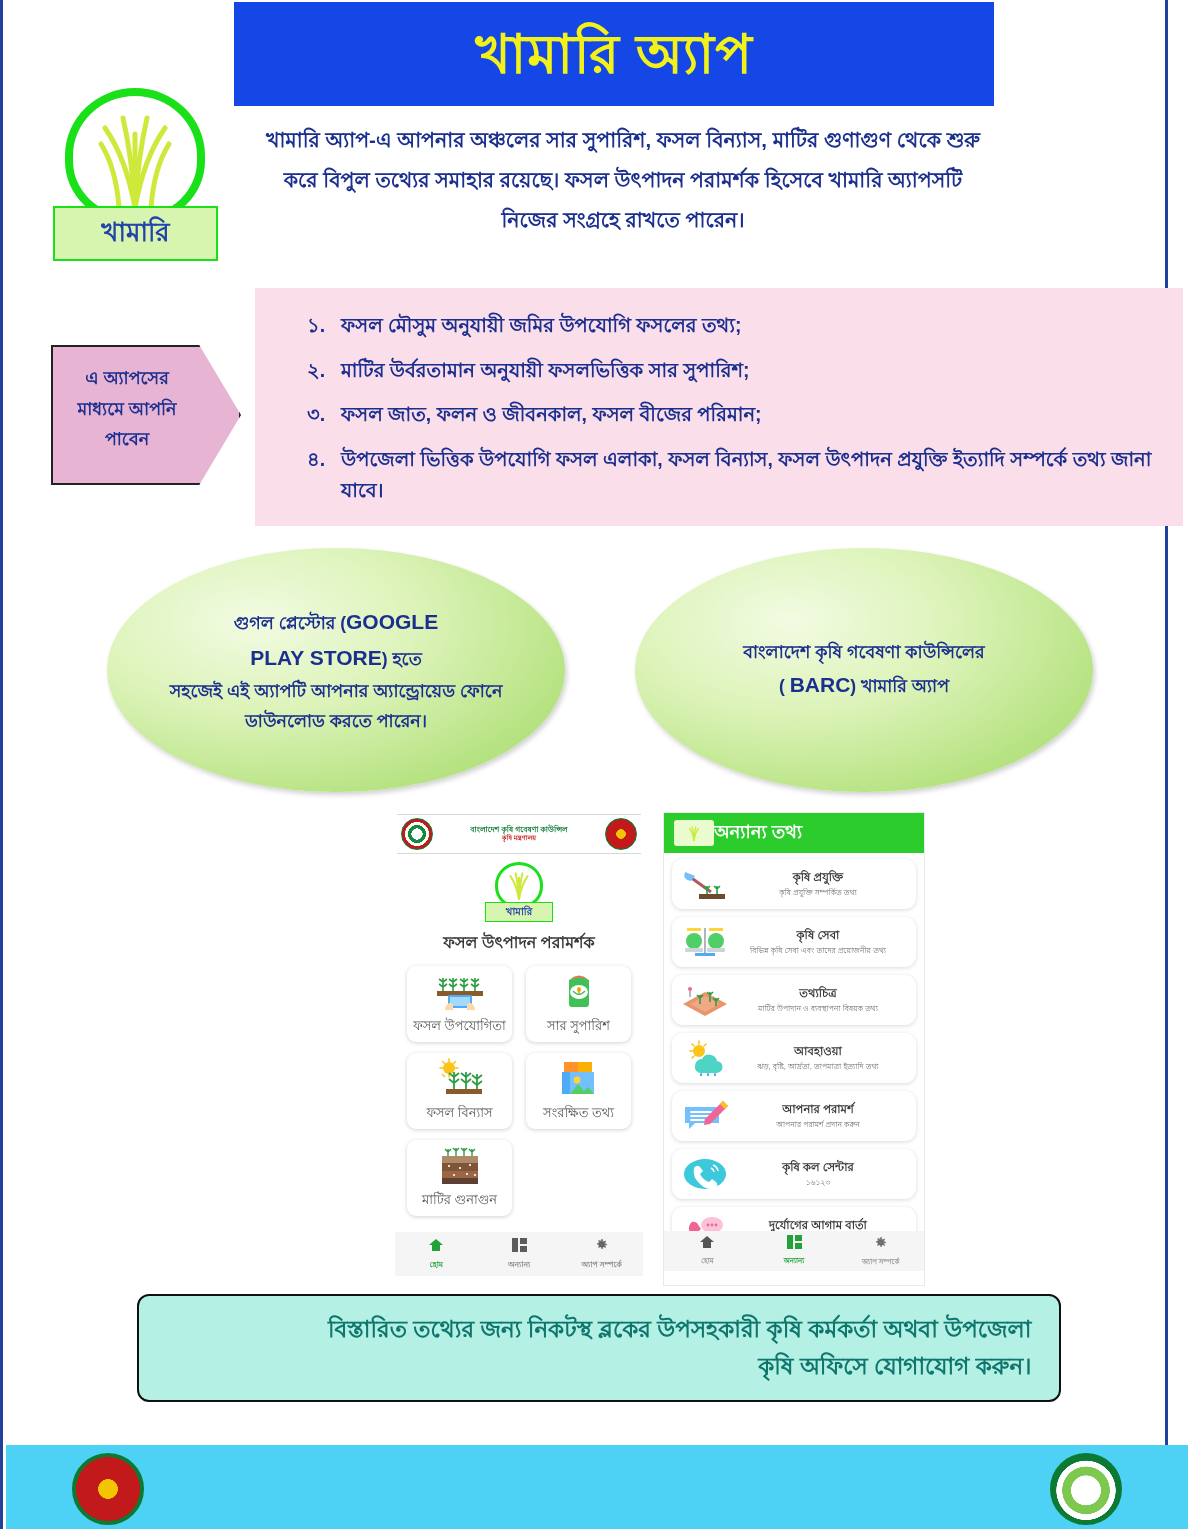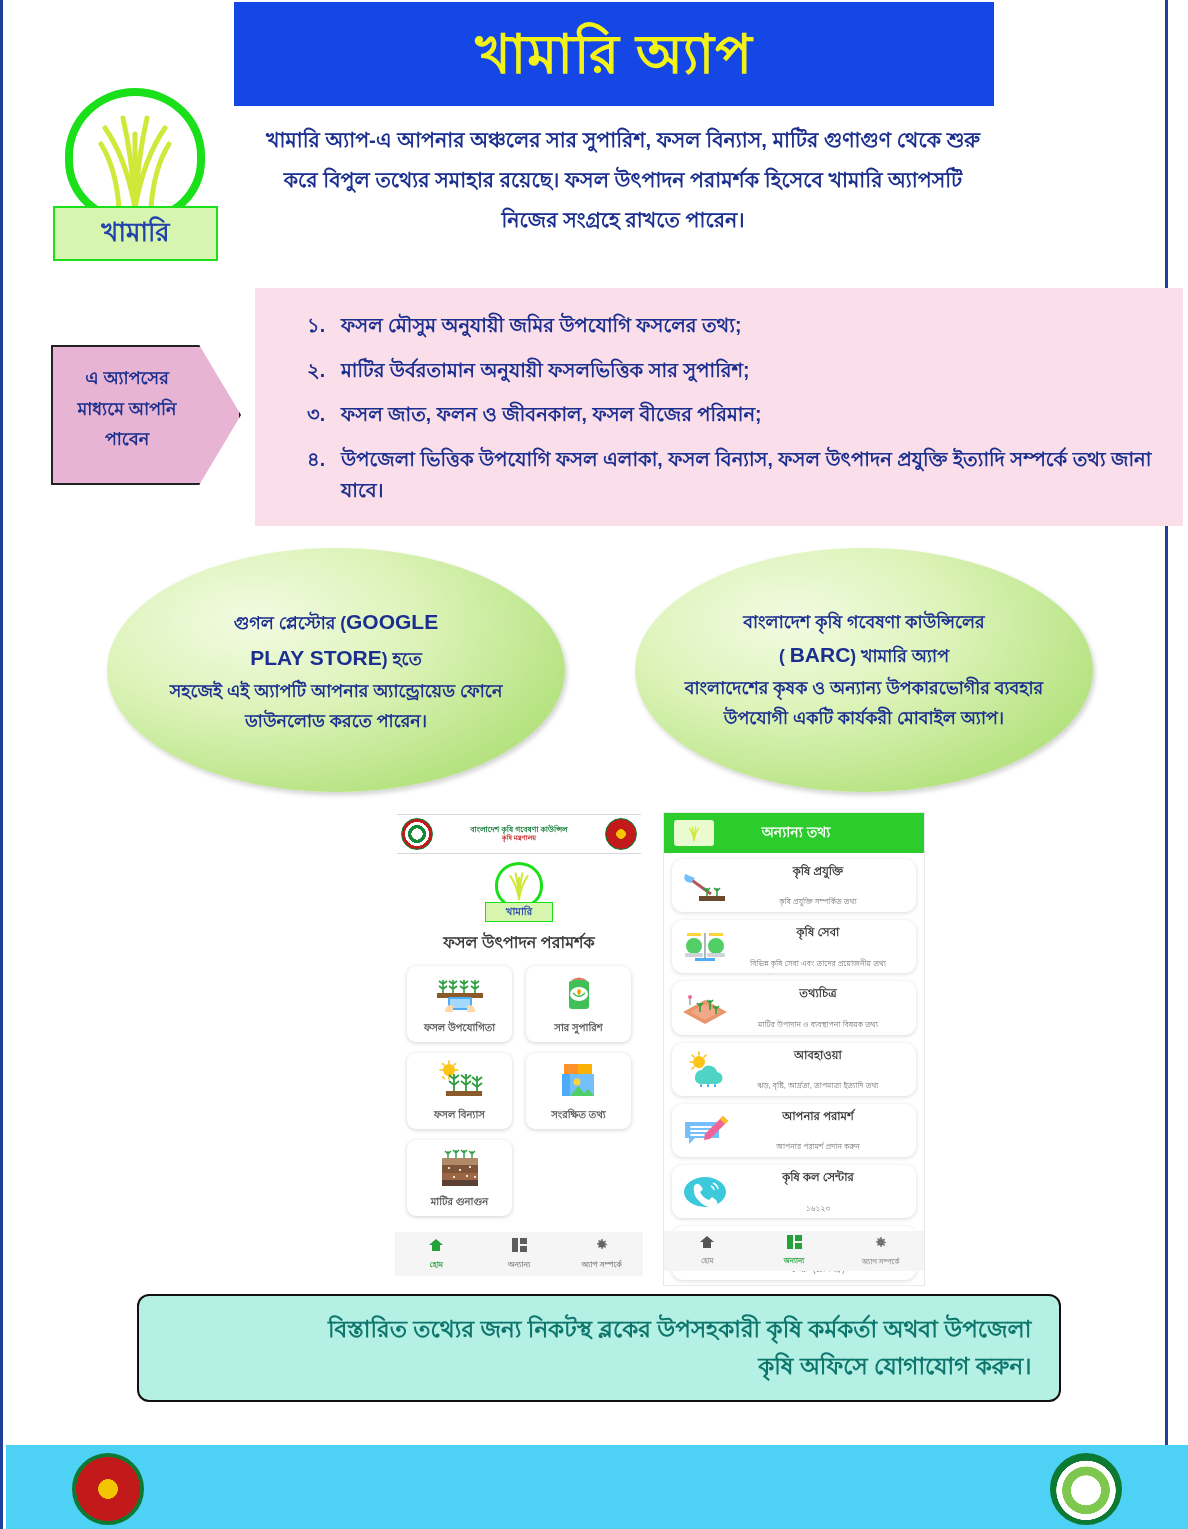--- a/index.html
+++ b/index.html
@@ -161,53 +161,53 @@
     position:absolute;left:12px;top:158px;width:224px;
     display:grid;grid-template-columns:1fr 1fr;gap:11px 14px;
   }
   .lp-card{
     height:76px;background:#fff;border-radius:9px;
     box-shadow:0 1px 4px rgba(0,0,0,.18);
     display:flex;flex-direction:column;align-items:center;justify-content:flex-end;
     padding-bottom:5px;box-sizing:border-box;
   }
   .lp-card .ic{flex:1;display:flex;align-items:center;justify-content:center;width:100%;}
-  .lp-card .cl{font-size:10px;color:#555;font-weight:bold;text-align:center;padding:0 3px;}
+  .lp-card .cl{font-size:13px;color:#555;font-weight:normal;text-align:center;padding:0 3px;}
 
   .lp-nav{
     position:absolute;left:0;bottom:10px;width:248px;height:44px;
     background:#f5f5f5;display:flex;align-items:center;
   }
   .lp-nav .ni{flex:1;text-align:center;}
   .lp-nav .nl{font-size:7.6px;margin-top:2px;color:#8a8a8a;font-weight:bold;}
   .lp-nav .ni.on .nl{color:#23a23a;}
 
   
   .rp-head{
     position:absolute;left:0;top:0;width:100%;height:40px;
     background:#2ccc2c;display:flex;align-items:center;
   }
   .rp-head .hlogo{
     width:40px;height:26px;margin-left:10px;background:#eafbd0;
     border-radius:3px;display:flex;align-items:center;justify-content:center;
   }
   .rp-head .ht{
-    flex:1;text-align:center;color:#ffffff;font-size:14px;font-weight:bold;
+    flex:1;text-align:left;color:#ffffff;font-size:18px;font-weight:bold;
     margin-right:46px;
   }
   .rp-list{position:absolute;left:8px;top:46px;width:244px;}
   .rp-item{
     background:#fff;border-radius:11px;box-shadow:0 1px 4px rgba(0,0,0,.15);
     display:flex;align-items:center;margin-bottom:8px;padding:5px 6px;
     box-sizing:border-box;min-height:50px;
   }
   .rp-item .ic{width:54px;flex:0 0 54px;display:flex;align-items:center;justify-content:center;}
   .rp-item .tx{flex:1;text-align:center;padding-right:6px;}
   .rp-item .t1{font-size:11.5px;font-weight:bold;color:#3a3a3a;line-height:1.25;}
-  .rp-item .t2{font-size:7.6px;color:#707070;line-height:1.3;margin-top:19px;}
+  .rp-item .t2{font-size:7.6px;color:#707070;line-height:1.3;margin-top:4px;}
   .rp-nav{
     position:absolute;left:0;bottom:14px;width:100%;height:40px;
     background:#f5f5f5;display:flex;align-items:center;
   }
   .rp-nav .ni{flex:1;text-align:center;}
   .rp-nav .nl{font-size:7px;margin-top:2px;color:#9a9a9a;font-weight:bold;}
   .rp-nav .ni.on .nl{color:#23a23a;}
 
   
   .contact-box{
@@ -307,21 +307,20 @@
     </div>
   </div>
 
   <div class="ellipse" id="ell-right">
     <div class="inner">
       <div>বাংলাদেশ কৃষি গবেষণা কাউন্সিলের</div>
       <div>
         <span>(</span>
         <span class="big">BARC</span><span>) খামারি অ্যাপ</span>
       </div>
-      <div>বাংলাদেশের কৃষক ও অন্যান্য উপকারভোগীর ব্যবহার উপযোগী একটি কার্যকরী মোবাইল অ্যাপ।</div>
     </div>
   </div>
 
   <div class="shots">
 
     <div class="phone" id="phone-left">
       <div class="lp-head">
         <div class="seal seal-barc"></div>
         <div class="htxt">
           <div class="h1">বাংলাদেশ কৃষি গবেষণা কাউন্সিল</div>

